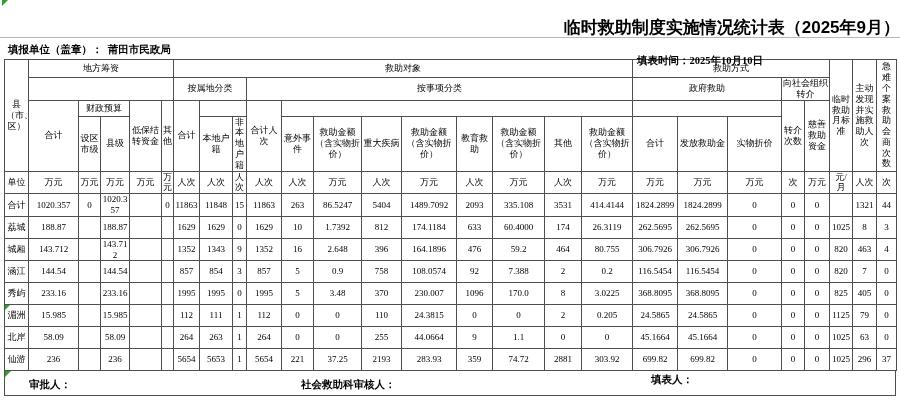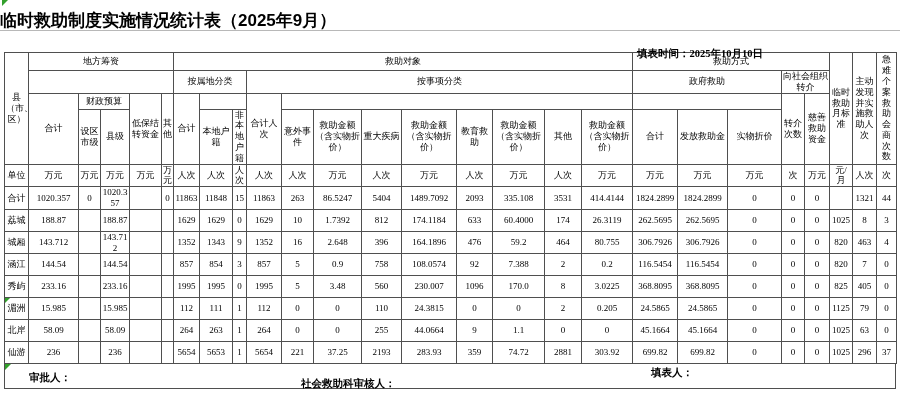--- a/index.html
+++ b/index.html
@@ -2,21 +2,21 @@
 <html><head>
 <meta charset="utf-8">
 <style>
   html,body { margin:0; padding:0; background:#e8e8e8; }
   .page {
     position:relative; width:900px; height:401px; background:#ffffff;
     font-family:"Liberation Serif","DejaVu Serif",serif; color:#000;
     overflow:hidden; box-sizing:border-box;
   }
   .title-row {
-    height:21px; padding-top:9px; text-align:left;
+    height:21px; padding-top:16px; text-align:right;
     font:bold 17px "Liberation Sans","DejaVu Sans",sans-serif;
     border-bottom:1px solid #b8b8b8;
   }
   .meta-row { position:relative; height:21px; font:bold 10.5px "Liberation Serif",serif; }
   .meta-left  { position:absolute; left:8px;  top:5px; }
   .meta-right { position:absolute; left:637px; top:16px; }
   table.report {
     margin-left:4px; width:892px; border-collapse:collapse; table-layout:fixed;
   }
   table.report th, table.report td {
@@ -35,35 +35,36 @@
   td.flag::before {
     content:""; position:absolute; left:0; top:0; width:0; height:0;
     border-top:5px solid #33a02c; border-right:5px solid transparent;
   }
   .footer-row {
     position:relative; margin-left:4px; width:892px; height:25px;
     border:1px solid #4f4f4f; border-top:none; box-sizing:border-box;
     font:bold 10.5px "Liberation Serif",serif;
   }
   .footer-approver { position:absolute; left:24px;  top:7px; }
-  .footer-reviewer { position:absolute; left:296px; top:13px; }
+  .footer-reviewer { position:absolute; left:296px; top:7px; }
   .footer-preparer { position:absolute; left:646px; top:2px; }
   .flag-tri { position:absolute; width:0; height:0; border-top:6px solid #33a02c; border-right:6px solid transparent; }
   #flag-page-topleft { left:2px; top:0; }
   #flag-footer { left:0; top:0; }
 </style>
 </head>
 <body>
 
 <div class="page">
   <div class="flag-tri" id="flag-page-topleft"></div>
 
   <div class="title-row">临时救助制度实施情况统计表（2025年9月）</div>
 
   <div class="meta-row">
+    <span class="meta-left"><span>填报单位（盖章）：</span>&nbsp;&nbsp;<span>莆田市民政局</span></span>
     <span class="meta-right"><span>填表时间：</span><span>2025年10月10日</span></span>
   </div>
 
   <table class="report">
     <colgroup>
       <col style="width:24px">
         <col style="width:50px">
         <col style="width:22px">
         <col style="width:29px">
       <col style="width:32px">
@@ -284,21 +285,21 @@
           <td></td>
           <td>233.16</td>
           <td></td>
           <td></td>
           <td>1995</td>
           <td>1995</td>
           <td>0</td>
           <td>1995</td>
           <td>5</td>
           <td>3.48</td>
-          <td>560</td>
+          <td>370</td>
           <td>230.007</td>
           <td>1096</td>
           <td>170.0</td>
           <td>8</td>
           <td>3.0225</td>
           <td>368.8095</td>
           <td>368.8095</td>
           <td>0</td>
           <td>0</td>
           <td>0</td>

